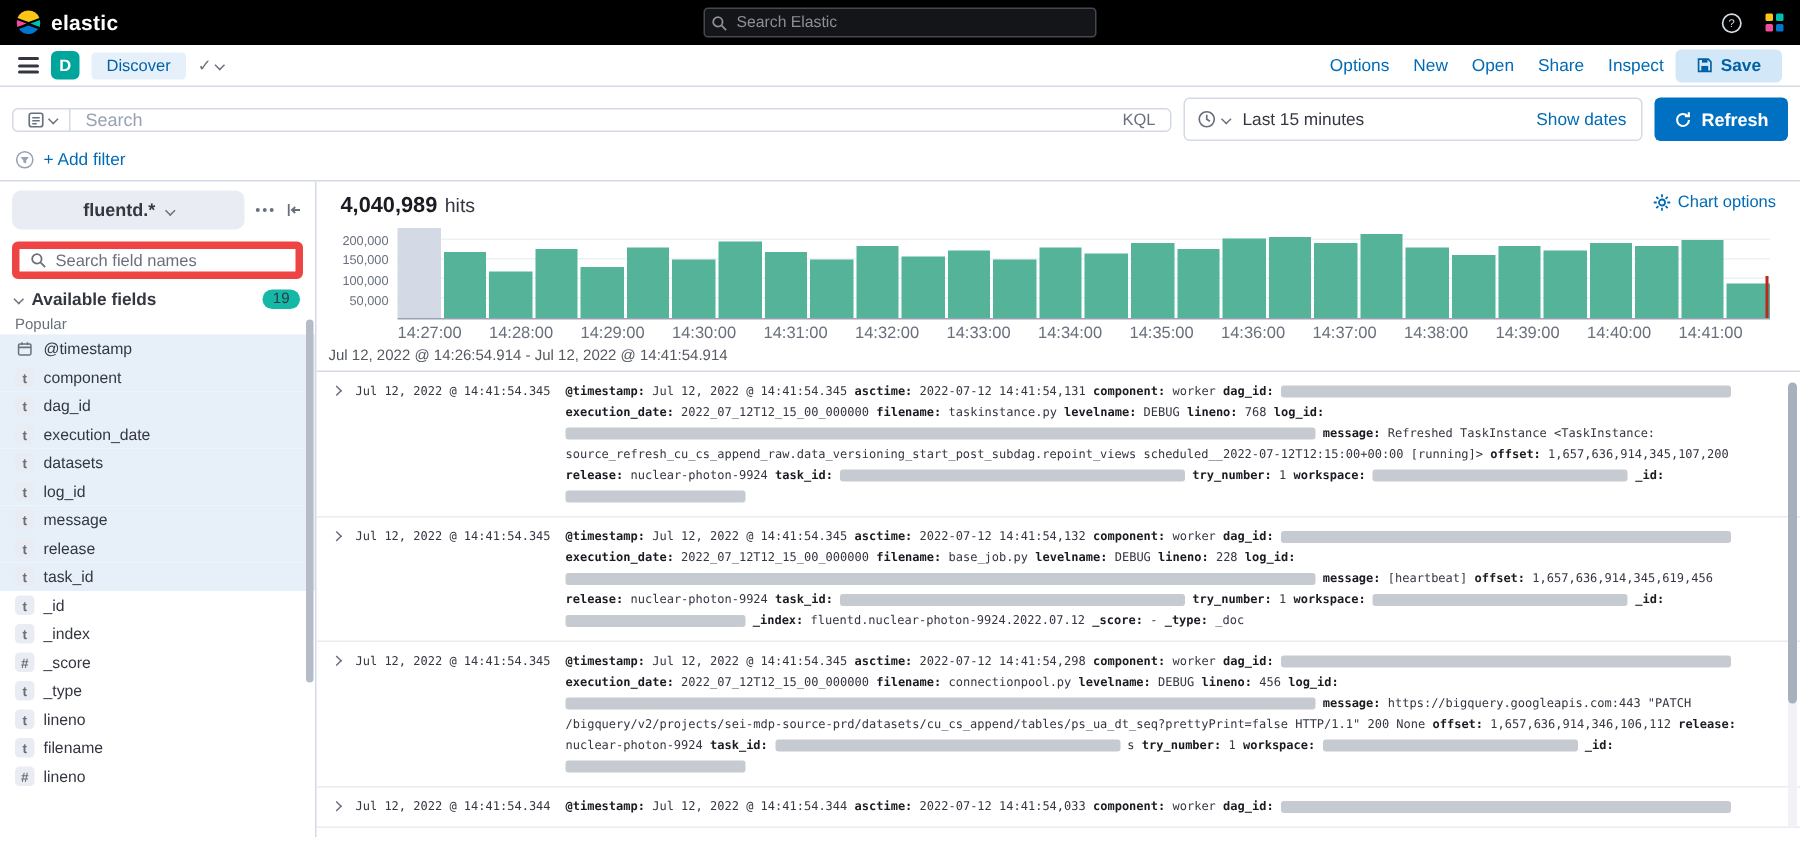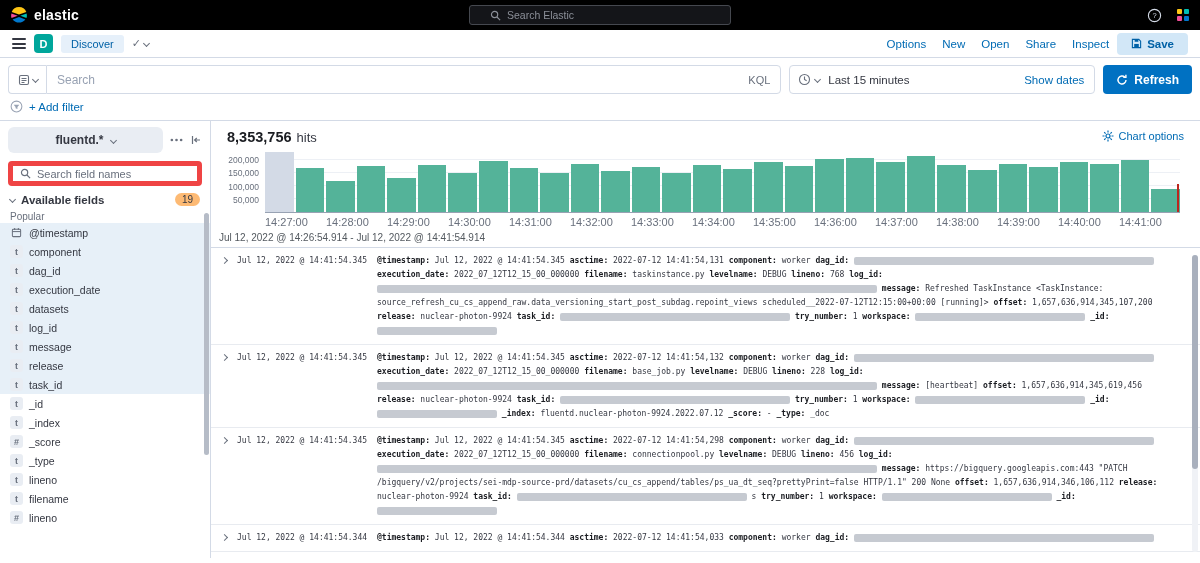--- a/index.html
+++ b/index.html
@@ -4,40 +4,40 @@
 <style>
   *{margin:0;padding:0;box-sizing:border-box}
   html,body{width:1200px;height:563px;overflow:hidden;background:#fff;
     font-family:"Liberation Sans",sans-serif;color:#343741}
 
   
   .top-header{height:30px;background:#000;display:flex;align-items:center;padding:0 10px;position:relative}
   .logo{display:flex;align-items:center;gap:6px}
   .logo-text{color:#fff;font-size:14px;font-weight:600;letter-spacing:.2px}
   .global-search{position:absolute;left:50%;transform:translateX(-50%);width:262px;height:20px;
-    background:#141519;border:1px solid #45484f;border-radius:3px;display:flex;align-items:center;gap:6px;padding:0 20px}
+    background:#141519;border:1px solid #45484f;border-radius:3px;display:flex;align-items:center;gap:6px;padding:0 4px}
   .global-search .ph{color:#8b8f98;font-size:10.5px}
   .header-right{margin-left:auto;display:flex;align-items:center;gap:14px}
 
   
   .nav-bar{height:28px;border-bottom:1px solid #d3dae6;display:flex;align-items:center;gap:8px;padding:0 12px;background:#fff}
   .hamburger{display:flex;flex-direction:column;gap:2.5px;width:14px;cursor:pointer}
   .hamburger i{height:2px;background:#343741;border-radius:1px}
   .space-badge{width:19px;height:19px;border-radius:4px;background:var(--space-avatar-green,#00a69b);
     color:#fff;font-size:11px;font-weight:700;display:flex;align-items:center;justify-content:center}
   .breadcrumb-pill{background:#e6f0fa;color:#0061a6;font-size:11px;padding:3px 10px;border-radius:3px;font-weight:500}
   .check-wrap{display:flex;align-items:center;gap:3px;color:#69707d;font-size:11px}
   .nav-right{margin-left:auto;display:flex;align-items:center;gap:16px}
   .nav-link{background:none;border:none;color:var(--link-blue,#006bb4);font-size:11.5px;cursor:pointer;font-family:inherit}
   .save-btn{display:flex;align-items:center;gap:5px;background:var(--save-button-bg,#d2e7f7);color:#0061a6;
     border:none;border-radius:4px;font-size:11.5px;font-weight:600;padding:5px 14px;cursor:pointer;font-family:inherit}
 
   
   .query-bar{display:flex;align-items:center;padding:7px 8px 4px;gap:8px}
-  .qb-group{display:flex;flex:1;height:29px}
+  .qb-group{display:flex;flex:1;height:16px}
   .filter-menu-btn{width:38px;border:1px solid #d3dae6;border-right:none;border-radius:4px 0 0 4px;background:#fff;
     display:flex;align-items:center;justify-content:center;gap:3px;cursor:pointer}
   .search-input{flex:1;border:1px solid #d3dae6;border-radius:0 4px 4px 0;background:#fff;display:flex;align-items:center;padding:0 10px;gap:8px}
   .search-input .ph{color:#98a2b3;font-size:12px;flex:1}
   .kql{color:#69707d;font-size:11px;cursor:pointer}
   .datepicker{width:306px;height:29px;border:1px solid #d3dae6;border-radius:4px;background:#fff;display:flex;align-items:center}
   .dp-clock{display:flex;align-items:center;gap:4px;padding:0 8px;cursor:pointer}
   .dp-range{font-size:11.5px;color:#343741;flex:1}
   .dp-showdates{color:var(--link-blue,#006bb4);font-size:11.5px;padding:0 10px;cursor:pointer;white-space:nowrap}
   .refresh-btn{height:29px;padding:0 13px;background:var(--primary-blue,#0071c2);color:#fff;border:none;border-radius:4px;
@@ -54,21 +54,21 @@
   .sidebar{width:211px;border-right:1px solid #d3dae6;position:relative;padding-top:6px;overflow:hidden;flex-shrink:0}
   .sb-row1{display:flex;align-items:center;gap:7px;padding:0 8px}
   .idx-btn{flex:1;background:#e9edf3;border:none;border-radius:6px;padding:6px 8px;font-weight:700;font-size:12px;color:#343741;
     display:flex;align-items:center;justify-content:center;gap:7px;cursor:pointer;font-family:inherit}
   .icon-btn{background:none;border:none;cursor:pointer;display:flex;align-items:center;color:#69707d;padding:0}
   .sb-search{margin:8px 8px 0;height:25px;border:5px solid #ef4444;border-radius:4px;display:flex;align-items:center;gap:6px;padding:0 7px;background:#fff}
   .sb-search .ph{font-size:11px;color:#69707d}
   .sb-filter-type{display:flex;align-items:center;gap:6px;padding:9px 10px;font-size:11.5px;border-bottom:1px solid #d3dae6}
   .badge{background:#e9edf3;border-radius:3px;padding:0 5px;font-size:10px;line-height:14px;color:#343741}
   .sb-avail{display:flex;align-items:center;gap:6px;padding:7px 10px 3px;font-size:11.5px;font-weight:700}
-  .count-badge{margin-left:auto;background:#fdba74;border-radius:8px;padding:1px 7px;font-size:10px;font-weight:400}
+  .count-badge{margin-left:auto;background:#14b8a6;border-radius:8px;padding:1px 7px;font-size:10px;font-weight:400}
   .sb-popular{font-size:10px;color:#69707d;padding:2px 10px 1px}
   .field-row{display:flex;align-items:center;gap:6px;padding:0 10px;height:19px;font-size:10.5px;color:#343741;cursor:pointer}
   .field-row.popular{background:#e7f0f8}
   .ficon{width:13px;height:13px;border-radius:3px;background:#e9edf3;display:flex;align-items:center;justify-content:center;
     font-size:9px;color:#69707d;font-weight:700;flex-shrink:0}
   .ficon.date{background:transparent}
   .sb-scroll{position:absolute;right:1px;top:92px;width:5px;height:242px;background:#b6bcc7;border-radius:3px}
 
   
   .main{flex:1;position:relative;overflow:hidden}
@@ -320,21 +320,21 @@
         <div class="field-row">
           <span class="ficon number">#</span>
           <span>lineno</span>
         </div>
       </div>
     <div class="sb-scroll"></div>
   </div>
 
   <div class="main">
     <div class="hits-row">
-      <span class="hits-num">8,353,756</span>
+      <span class="hits-num">4,040,989</span>
       <span class="hits-label">hits</span>
       <span class="chart-options">
         <svg width="12" height="12" viewBox="0 0 12 12">
           <circle cx="6" cy="6" r="2" fill="none" stroke="#006bb4" stroke-width="1.2"></circle>
           <g stroke="#006bb4" stroke-width="1.2">
             <path d="M6 0.5v2M6 9.5v2M0.5 6h2M9.5 6h2M2.2 2.2l1.4 1.4M8.4 8.4l1.4 1.4M9.8 2.2 8.4 3.6M3.6 8.4 2.2 9.8"></path>
           </g>
         </svg>
         <span>Chart options</span>
       </span>

